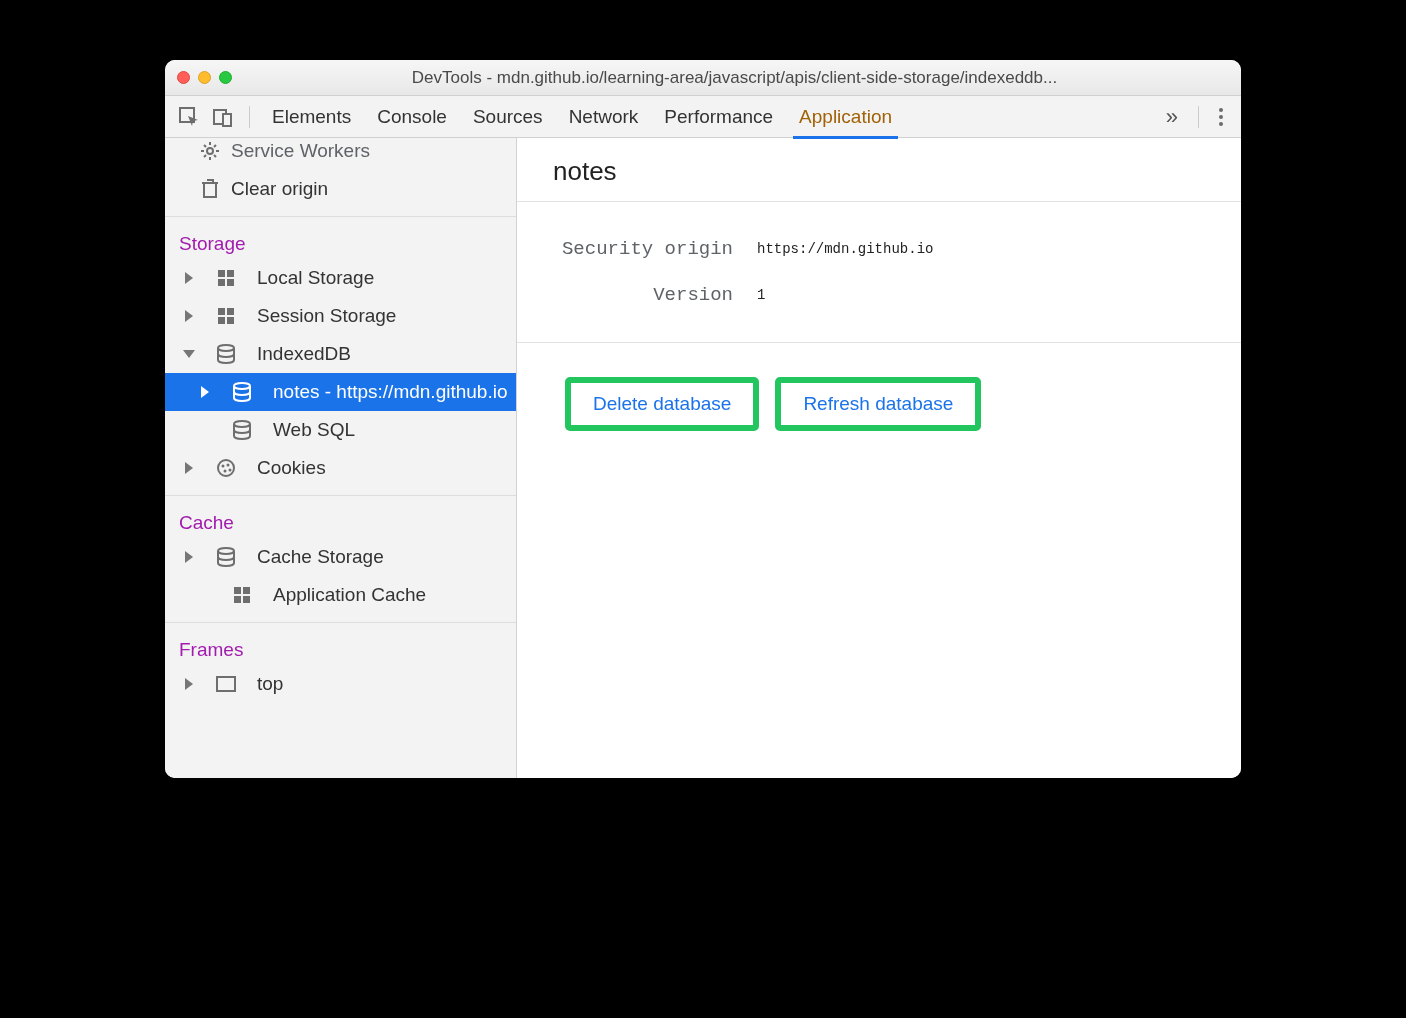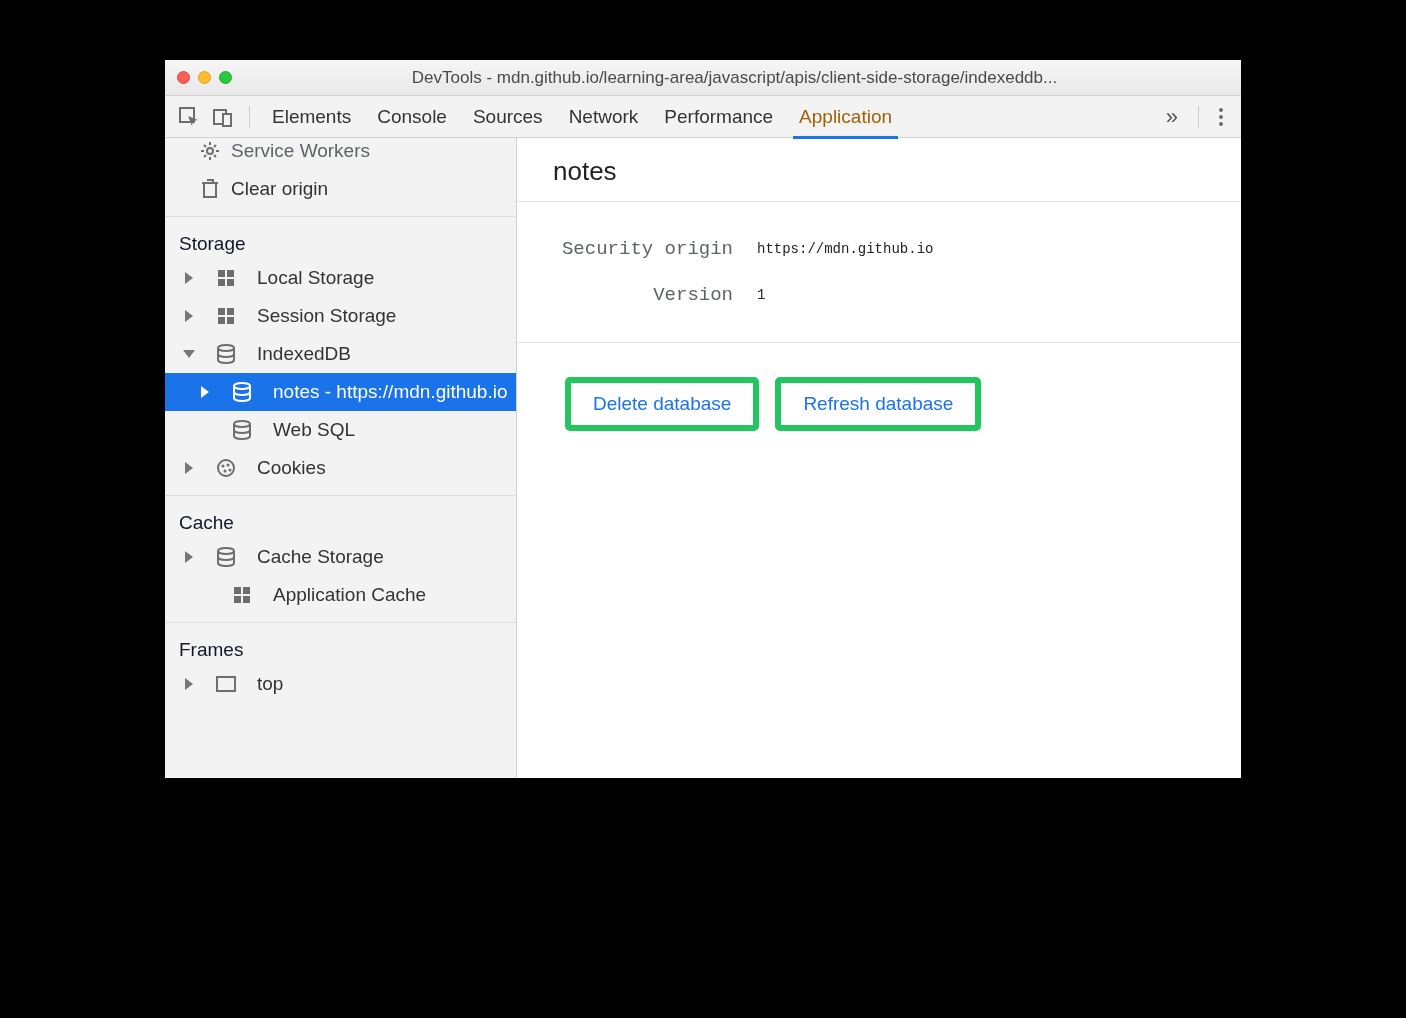--- a/index.html
+++ b/index.html
@@ -9,21 +9,21 @@
     height: 1018px;
     font-family: -apple-system, BlinkMacSystemFont, "Segoe UI", Helvetica, Arial, sans-serif;
     display: flex;
     align-items: flex-start;
     justify-content: center;
   }
   .window {
     width: 1076px;
     margin-top: 60px;
     background: #fff;
-    border-radius: 0;
+    border-radius: 10px;
     box-shadow: 0 20px 60px rgba(0,0,0,0.6);
     overflow: hidden;
   }
   .titlebar {
     height: 36px;
     background: linear-gradient(#f6f6f6, #e8e8e8);
     border-bottom: 1px solid #d0d0d0;
     display: flex;
     align-items: center;
     padding: 0 12px;
@@ -94,21 +94,21 @@
   }
   .sb-item {
     display: flex; align-items: center;
     padding: 6px 0 6px 34px;
     gap: 10px;
     height: 38px;
   }
   .sb-item.cut { color: #5f6368; margin-top: -6px; }
   .sb-section {
     padding: 16px 0 4px 14px;
-    color: #0f172a;
+    color: #a21caf;
     font-size: 19px;
     border-top: 1px solid #ddd;
     margin-top: 8px;
   }
   .tri {
     width: 0; height: 0;
     border-style: solid;
   }
   .tri.right { border-width: 6px 0 6px 8px; border-color: transparent transparent transparent #767676; }
   .tri.down  { border-width: 8px 6px 0 6px; border-color: #767676 transparent transparent transparent; }

